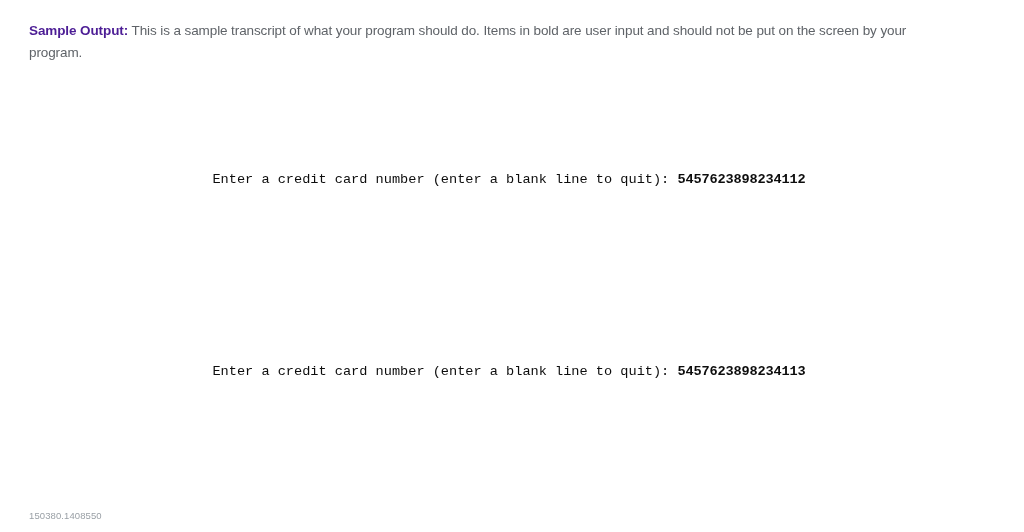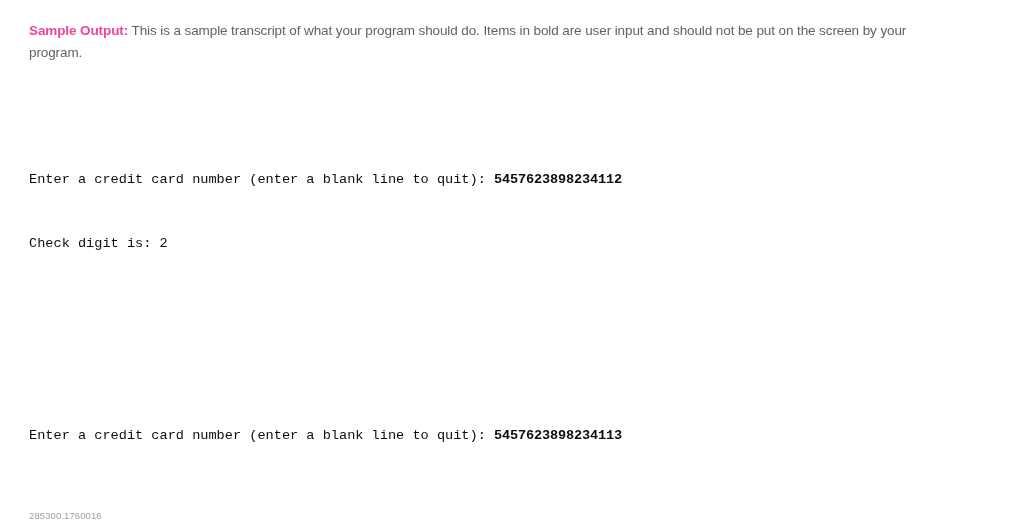--- a/index.html
+++ b/index.html
@@ -28,36 +28,37 @@
     top: 6px;
     width: 912px;
     font-family: "Liberation Sans", sans-serif;
     font-size: 13.5px;
     line-height: 22px;
     color: #5f6368;
     letter-spacing: -0.1px;
   }
   .intro .lead {
     font-weight: bold;
-    color: #ec4899;
+    color: #4c1d95;
   }
   
   .transcript {
     position: absolute;
     left: 29px;
     top: 63px;
     width: 960px;
     font-family: "Liberation Mono", "DejaVu Sans Mono", monospace;
     font-size: 13.6px;
     line-height: 21.3px;
     color: #0d0d0d;
     white-space: pre;
   }
   .block {
     margin: 0 0 21.3px 0;
+    text-align: center;
   }
   .block:last-of-type {
     margin-bottom: 0;
   }
   .line {
     white-space: pre;
     display: block;
     height: 21.3px;
     line-height: 21.3px;
   }
@@ -82,34 +83,33 @@
 <body>
 
 <div class="page">
 
   <p class="intro"><span class="lead">Sample Output:</span><span> This is a sample transcript of what your program should do. Items in bold are user input and should not be put on the screen by your program.</span></p>
 
   <div class="transcript">
 
     <div class="block">
       <span class="line"><span class="prompt">Enter a credit card number (enter a blank line to quit): </span><span class="userinput">5457623898234112</span></span>
-      <span class="line">Check digit is: 2</span>
     </div>
 
     <div class="block">
       <span class="line"><span class="prompt">Enter a credit card number (enter a blank line to quit): </span><span class="userinput">5457623898234113</span></span>
       
       
     </div>
 
     
 
     
 
     
 
     
 
   </div>
 
-  <div class="footer-id">285300.1760016</div>
+  <div class="footer-id">150380.1408550</div>
 
 </div>
 
 </body></html>

